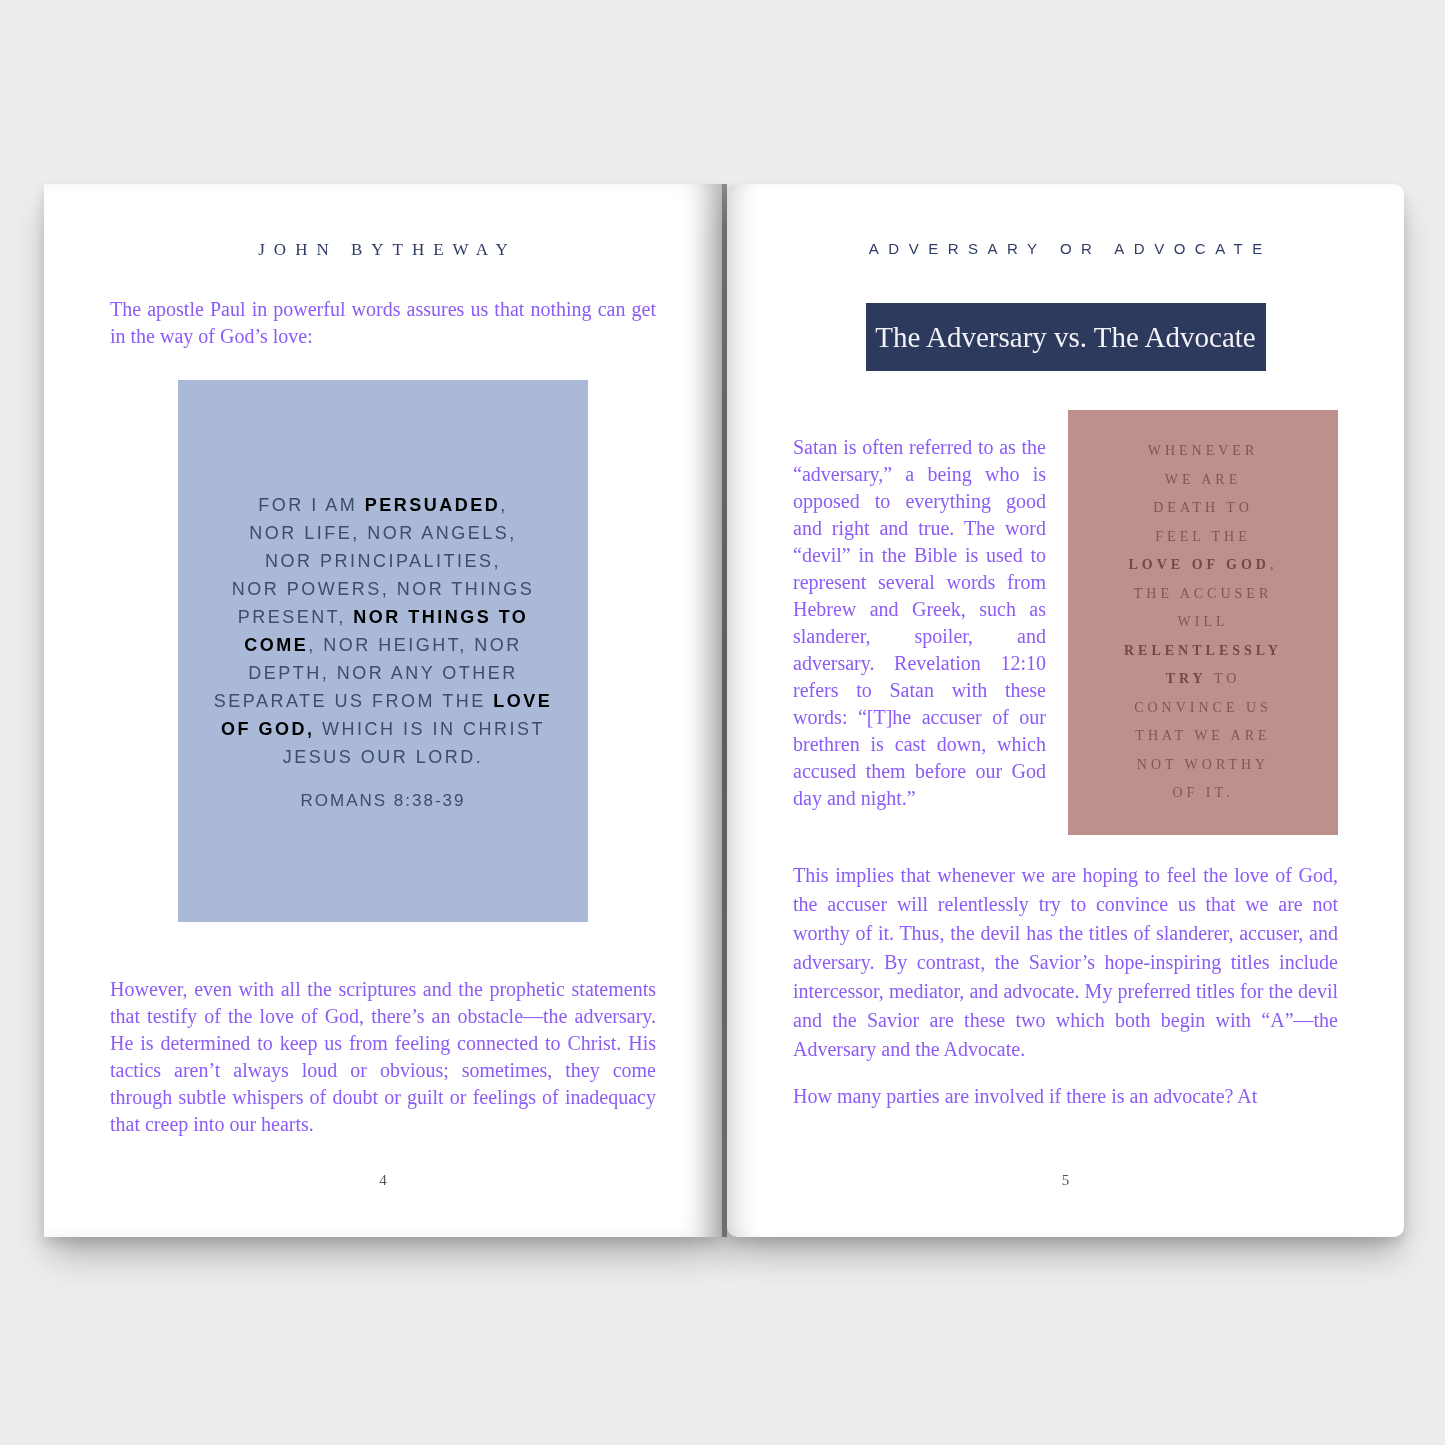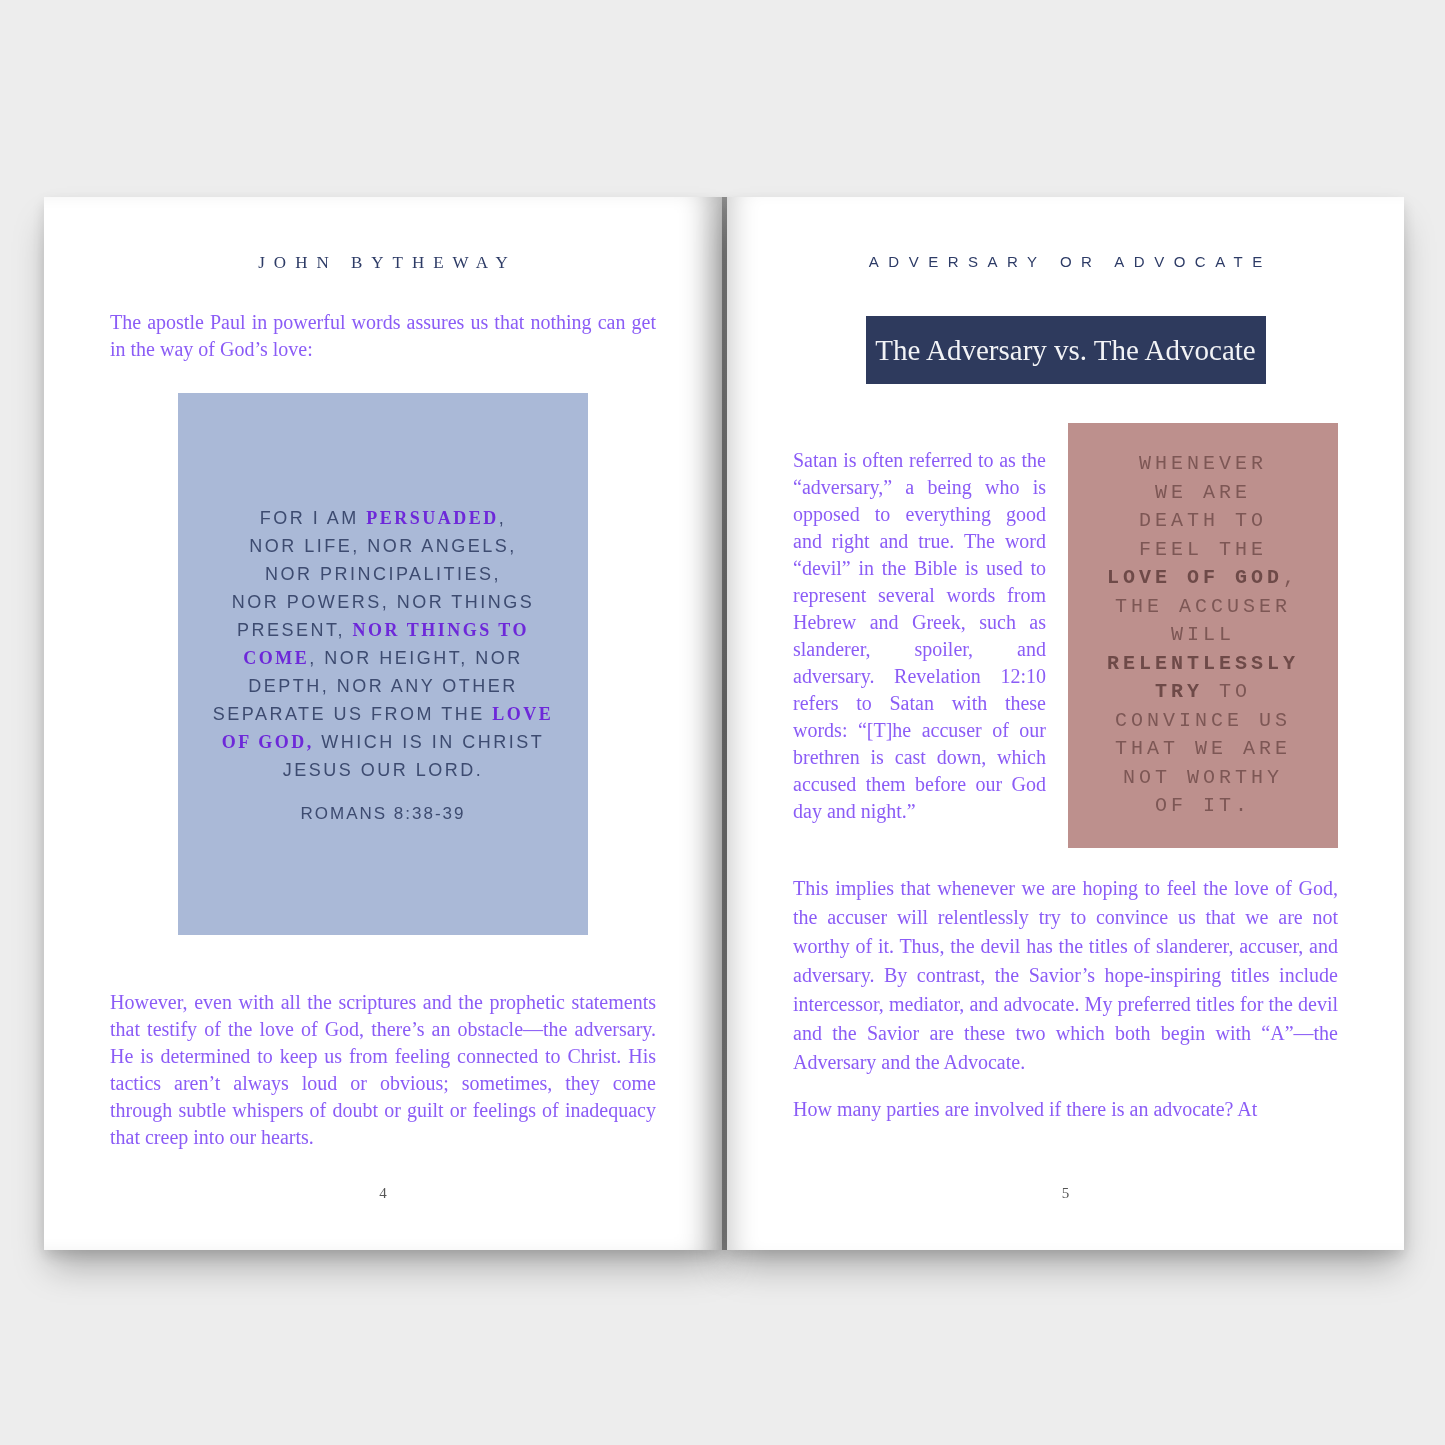--- a/index.html
+++ b/index.html
@@ -5,41 +5,42 @@
   * { margin:0; padding:0; box-sizing:border-box; }
   html,body { width:1445px; height:1445px; }
   body {
     background:#ededed;
     font-family:"Liberation Serif", serif;
     overflow:hidden;
     position:relative;
   }
   .spread {
     position:absolute;
-    left:44px; top:197px;
+    left:44px; top:184px;
     width:1360px; height:1053px;
     display:flex;
   }
   .page {
     background:#ffffff;
     height:1053px;
     position:relative;
     padding:0 66px;
   }
   .page-left {
     width:678px;
     box-shadow: inset -32px 0 30px -20px rgba(0,0,0,0.33),
                 0 22px 34px -6px rgba(0,0,0,0.28),
                 0 6px 12px rgba(0,0,0,0.12);
   }
   .page-right {
     width:677px;
     box-shadow: inset 24px 0 26px -18px rgba(0,0,0,0.20),
                 0 22px 34px -6px rgba(0,0,0,0.28),
                 0 6px 12px rgba(0,0,0,0.12);
+    border-radius: 10px;
   }
   .gutter {
     width:5px; height:1053px;
     background:linear-gradient(to bottom, #8f8f8f, #7c7c7c 50%, #8f8f8f);
     box-shadow:0 22px 30px rgba(0,0,0,0.35);
   }
   .running-head {
     margin-top:56px;
     text-align:center;
     color:#2d3b66;
@@ -77,21 +78,21 @@
   }
   .quote-line {
     font-family:"Liberation Sans", sans-serif;
     font-size:18px;
     line-height:28px;
     letter-spacing:2.5px;
     color:#3d4b70;
     text-align:center;
     white-space:nowrap;
   }
-  .quote-line b { font-weight:700; color:#6d28d9;font-family:Liberation Serif, serif; }
+  .quote-line b { font-weight:700; color:#000000; }
   .quote-ref {
     margin-top:20px;
     font-family:"Liberation Sans", sans-serif;
     font-size:17px;
     letter-spacing:2px;
     color:#3d4b70;
     text-align:right;
   }
   .title-bar {
     margin:46px auto 0;
@@ -118,22 +119,22 @@
     flex:0 0 270px;
     width:270px; height:425px;
     background:#bd908d;
     display:flex;
     flex-direction:column;
     justify-content:center;
     align-items:center;
     padding:0 10px;
   }
   .pink-line {
-    font-family:Liberation Mono, monospace;
-    font-size:20px;
+    font-family:Liberation Serif, serif;
+    font-size:14px;
     line-height:28.5px;
     letter-spacing:4px;
     color:#7d5755;
     text-align:center;
     white-space:nowrap;
   }
   .pink-line b { font-weight:700; color:#6e4a48; }
   .full-para { margin-top:26px; line-height:29px; }
   .cont-para { margin-top:18px; line-height:29px; }
   .page-number {

